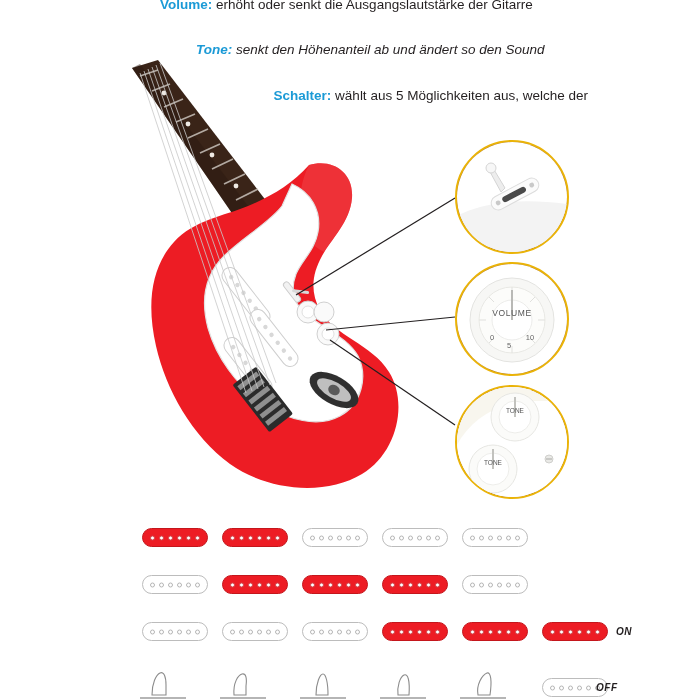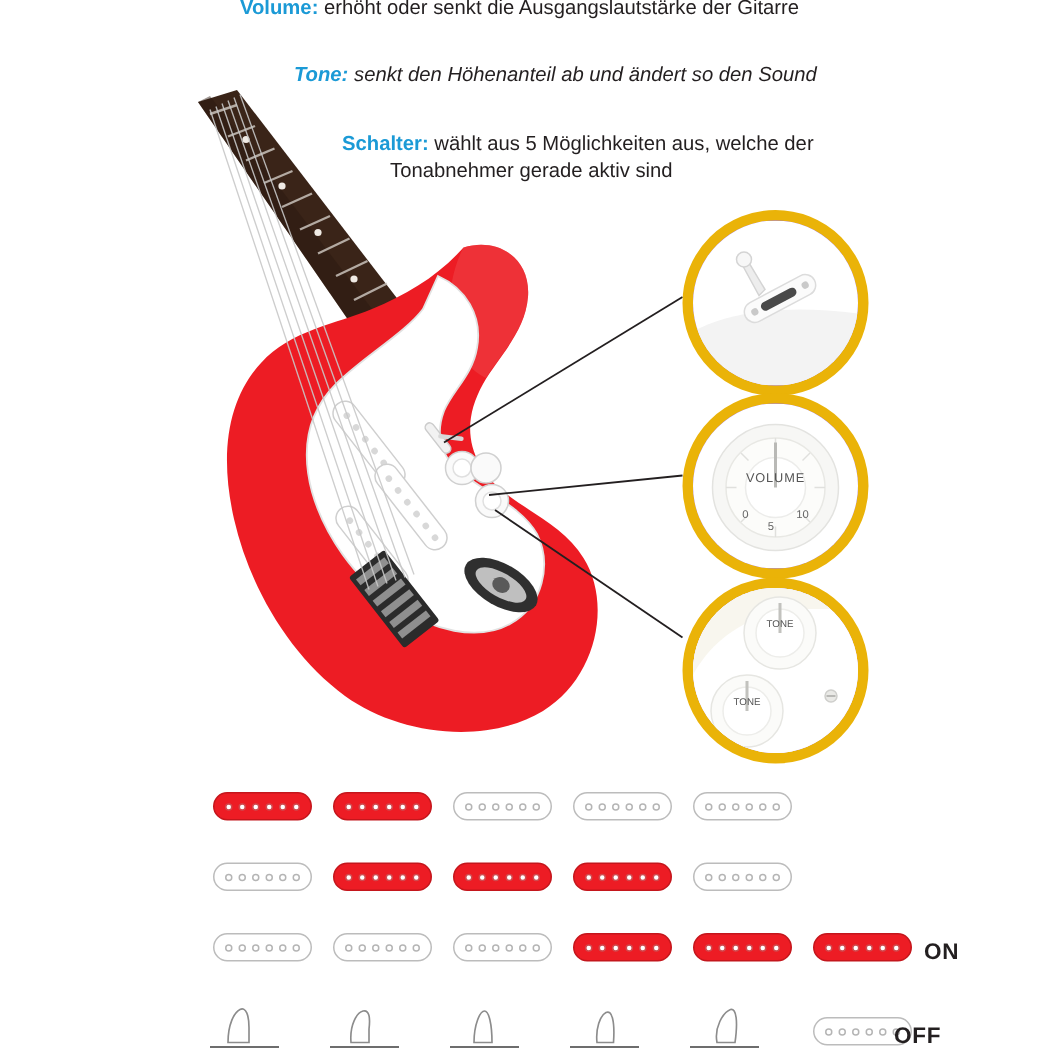--- a/index.html
+++ b/index.html
@@ -22,38 +22,38 @@
     font-size: 13.5px;
     line-height: 1.35;
     color: #231f20;
   }
   .anno b {
     color: #1b9ad6;
     font-weight: bold;
   }
   .anno-volume { left: 160px; top: -4px; width: 520px; }
   .anno-tone   { left: 196px; top: 41px;  width: 480px; font-style: italic; }
-  .anno-switch { left: 228px; top: 87px;  width: 360px; }
+  .anno-switch { left: 228px; top: 87px;  width: 360px; text-align: right; }
   .anno-switch .l2 { display: block; padding-left: 32px; }
 
   
   #guitar {
     position: absolute;
     left: 96px;
     top: 60px;
     width: 340px;
     height: 470px;
   }
 
   
   .callout {
     position: absolute;
     border-radius: 50%;
-    border: 7px solid #eab308;
-    background: #8b5cf6;
+    border: 2px solid #eab308;
+    background: #a16207;
     overflow: hidden;
   }
   #callout-switch { left: 455px; top: 140px;  width: 110px; height: 110px; }
   #callout-volume { left: 455px; top: 262px;  width: 110px; height: 110px; }
   #callout-tone   { left: 455px; top: 385px;  width: 110px; height: 110px; }
 
   .callout svg { display: block; width: 100%; height: 100%; }
 
   
   #leaders {
@@ -99,24 +99,25 @@
     border: 1px solid #b5b5b5;
     box-sizing: border-box;
   }
   .pickup.on .poles i {
     background: #ffffff;
     border-color: #d04a4f;
   }
 
   .legend {
     position: absolute;
-    font-size: 15px;
+    font-size: 10px;
     font-weight: bold;
     letter-spacing: .5px;
     color: #231f20;
+    font-style: italic;
   }
 
   .switchfig {
     position: absolute;
     width: 54px;
     height: 42px;
   }
   .switchfig svg { display:block; width:100%; height:100%; }
 </style>
 </head>
@@ -125,21 +126,20 @@
 <div class="anno anno-volume">
   <b>Volume:</b><span> erhöht oder senkt die Ausgangslautstärke der Gitarre</span>
 </div>
 
 <div class="anno anno-tone">
   <b>Tone:</b><span> senkt den Höhenanteil ab und ändert so den Sound</span>
 </div>
 
 <div class="anno anno-switch">
   <b>Schalter:</b><span> wählt aus 5 Möglichkeiten aus, welche der</span>
-  <span class="l2">Tonabnehmer gerade aktiv sind</span>
 </div>
 
 <svg id="guitar" viewBox="0 0 340 470">
 
   <g>
     <polygon points="36,8 62,0 208,190 178,214" fill="#3a2418"></polygon>
     <polygon points="36,8 44,4 190,196 178,214" fill="#2a190f" opacity="0.45"></polygon>
 
     <g stroke="#c9c2bb" stroke-width="1.6" opacity="0.85">
       <line x1="44" y1="16" x2="62" y2="10"></line>

